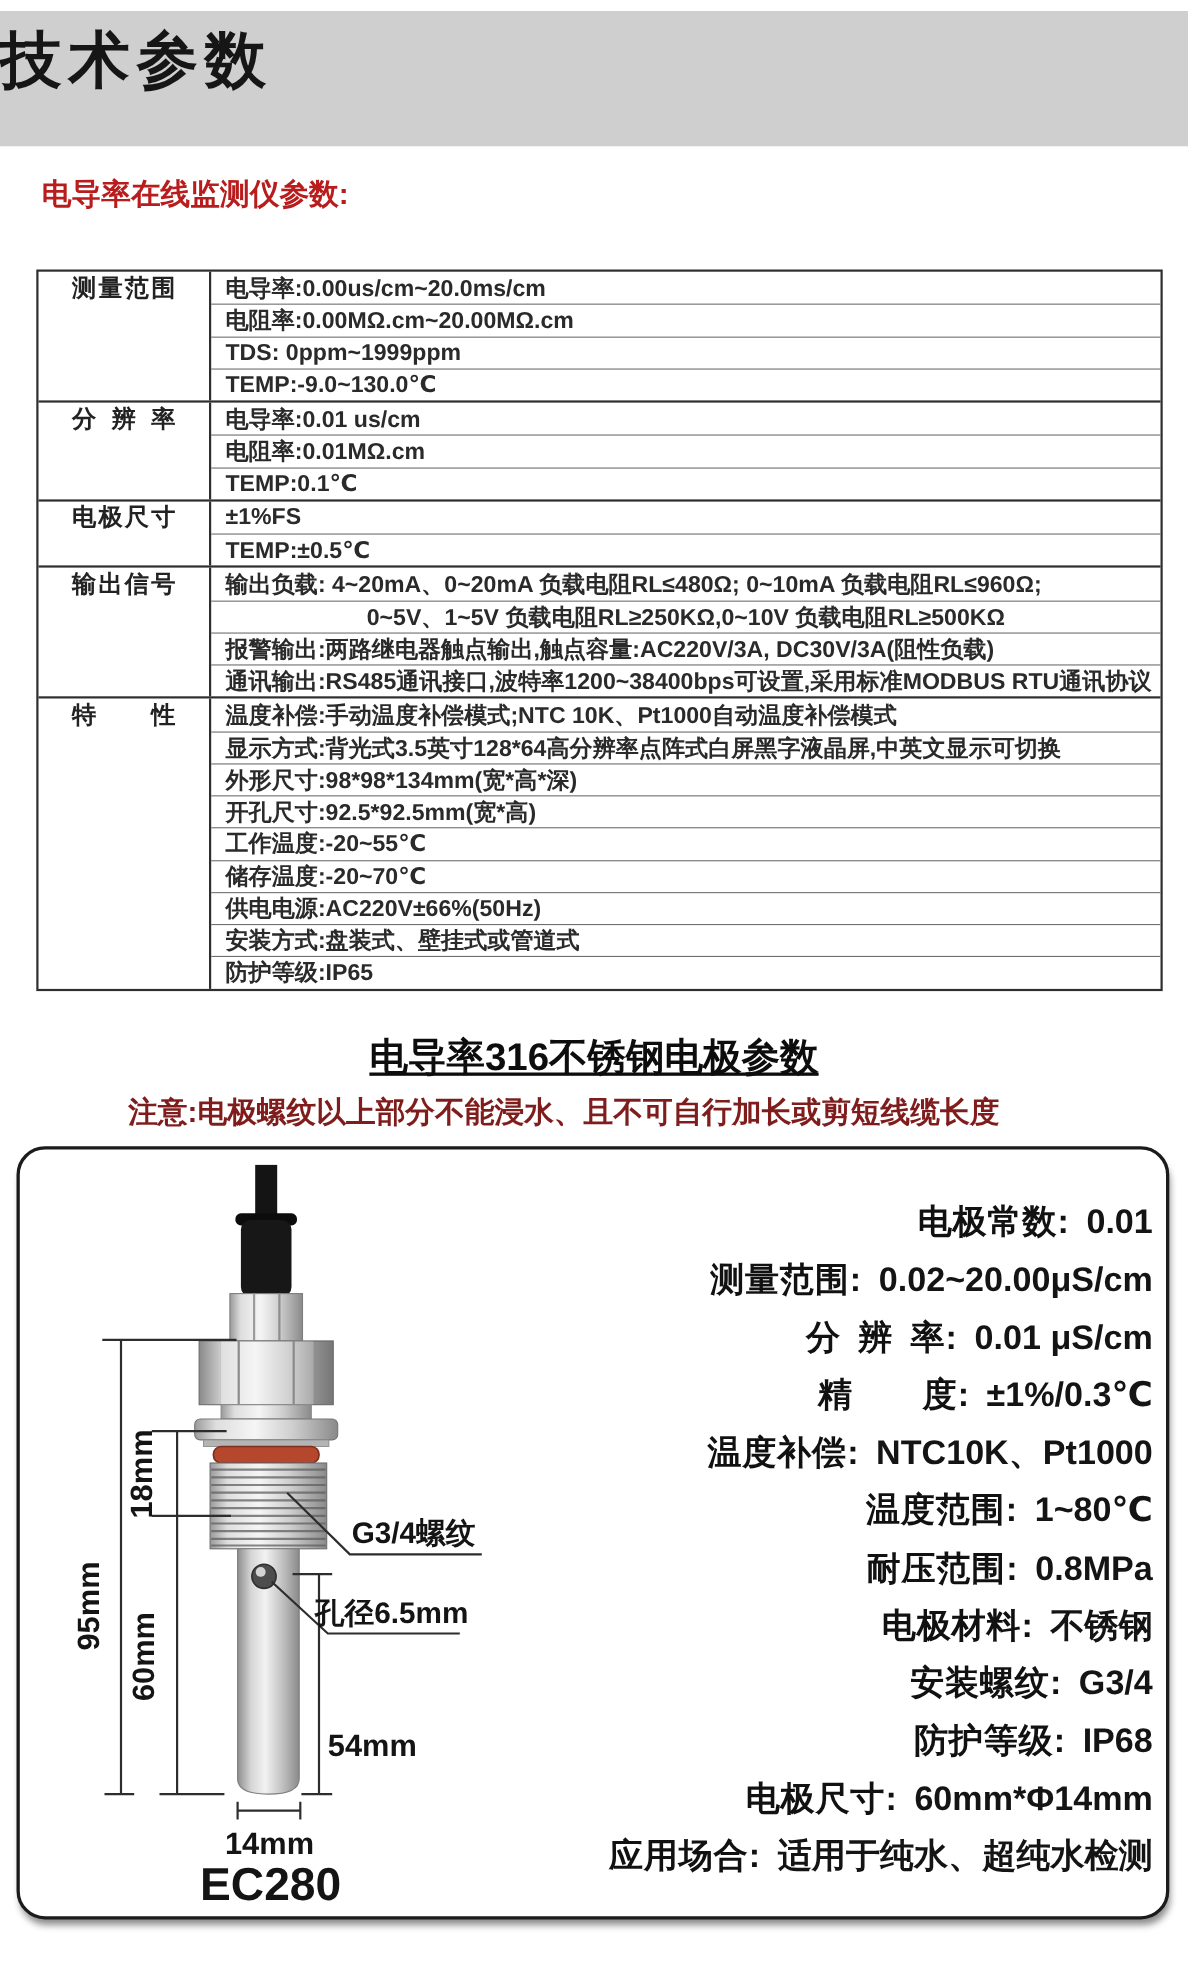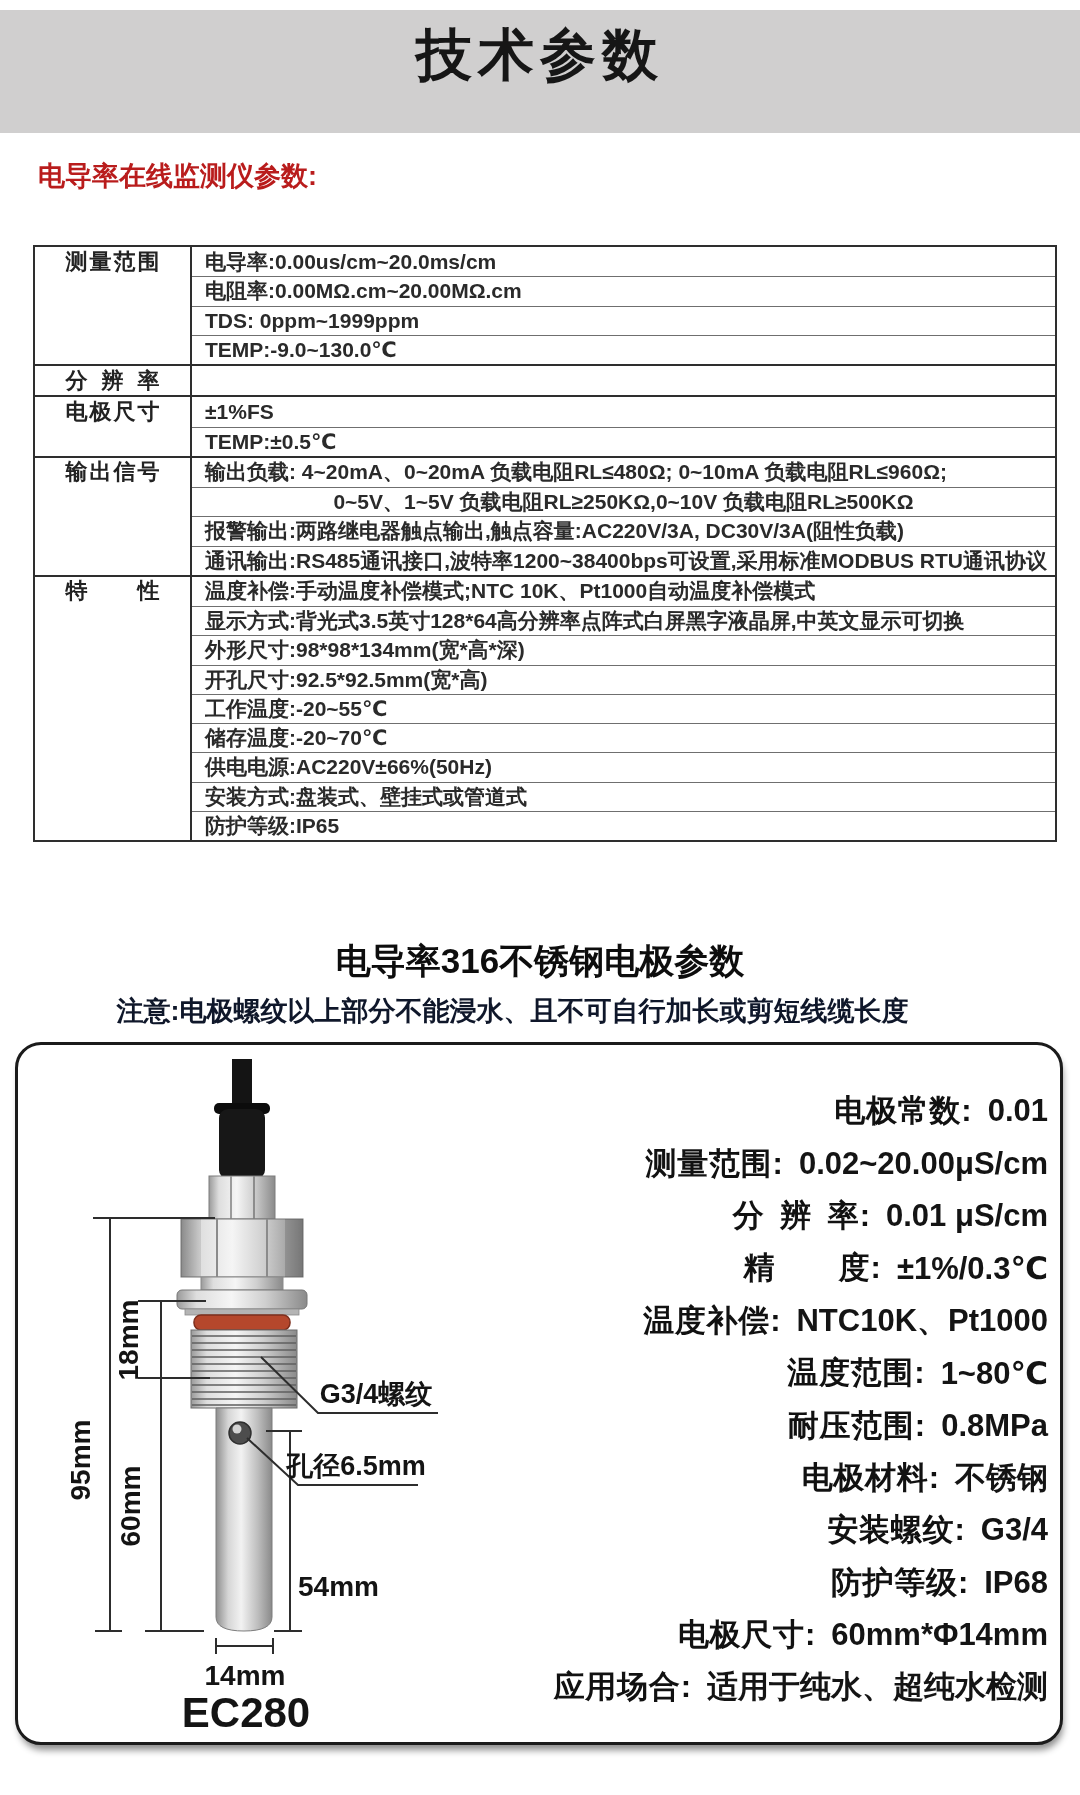--- a/index.html
+++ b/index.html
@@ -4,21 +4,21 @@
 <style>
   html,body{margin:0;padding:0;background:#ffffff;}
   .page{
     position:relative;width:1080px;height:1795px;margin:0 auto;
     background:#ffffff;overflow:hidden;
     font-family:"Liberation Sans","DejaVu Sans",sans-serif;color:#1c1c1c;
   }
   
   .band{
     position:absolute;left:0;top:10px;width:1080px;height:123px;
-    background:#d0cfcf;text-align:center;
+    background:#d0cfcf;
   }
   .band-title{
     margin-top:8px;font-size:56px;font-weight:700;color:#161616;letter-spacing:6px;
   }
   .band-subtitle{
     margin-top:2px;font-size:23px;font-weight:400;color:#333333;letter-spacing:1px;
   }
   
   .sec1-heading{
     position:absolute;left:38px;top:158px;margin:0;
@@ -46,25 +46,25 @@
   .trow{
     height:var(--rh);display:flex;align-items:center;
     padding:0 8px 0 13px;border-top:1.5px solid #6f6f6f;
     white-space:nowrap;overflow:hidden;box-sizing:border-box;
   }
   .trow:first-child{border-top:none;}
   .trow.center{justify-content:center;padding-left:8px;}
   
   .sec2-title{
     position:absolute;left:0;top:938px;width:1080px;margin:0;text-align:center;
-    font-size:35px;font-weight:700;color:#0d0d0d;
+    font-size:35px;font-weight:700;color:#0d0d0d;text-decoration:underline;
   }
   .warning{
     position:absolute;left:0;top:993px;width:1025px;text-align:center;
-    font-size:27px;font-weight:700;color:#0f172a;
+    font-size:27px;font-weight:700;color:#7f1d1d;
   }
   
   .card{
     position:absolute;left:15px;top:1042px;width:1048px;height:703px;
     border:3px solid #1b1b1b;border-radius:26px;background:#ffffff;box-sizing:border-box;
     box-shadow:2px 7px 7px -2px rgba(0,0,0,0.45);
   }
   .elec-svg{position:absolute;left:0;top:0;}
   .elec-specs{
     position:absolute;left:430px;top:40px;width:600px;
@@ -103,20 +103,25 @@
           <div class="trow">电阻率:0.00MΩ.cm~20.00MΩ.cm</div>
           <div class="trow">TDS: 0ppm~1999ppm</div>
           <div class="trow">TEMP:-9.0~130.0℃</div>
         </div>
       </div>
       <div class="tgroup">
         <div class="tlabelcell">
           <div class="tlabel-line">
             <span class="tlabel-text">分辨率</span>
           </div>
+        </div>
+        <div class="trows">
+          <div class="trow">电导率:0.01 us/cm</div>
+          <div class="trow">电阻率:0.01MΩ.cm</div>
+          <div class="trow">TEMP:0.1℃</div>
         </div>
       </div>
       <div class="tgroup">
         <div class="tlabelcell">
           <div class="tlabel-line">
             <span class="tlabel-text">电极尺寸</span>
           </div>
         </div>
         <div class="trows">
           <div class="trow">±1%FS</div>

